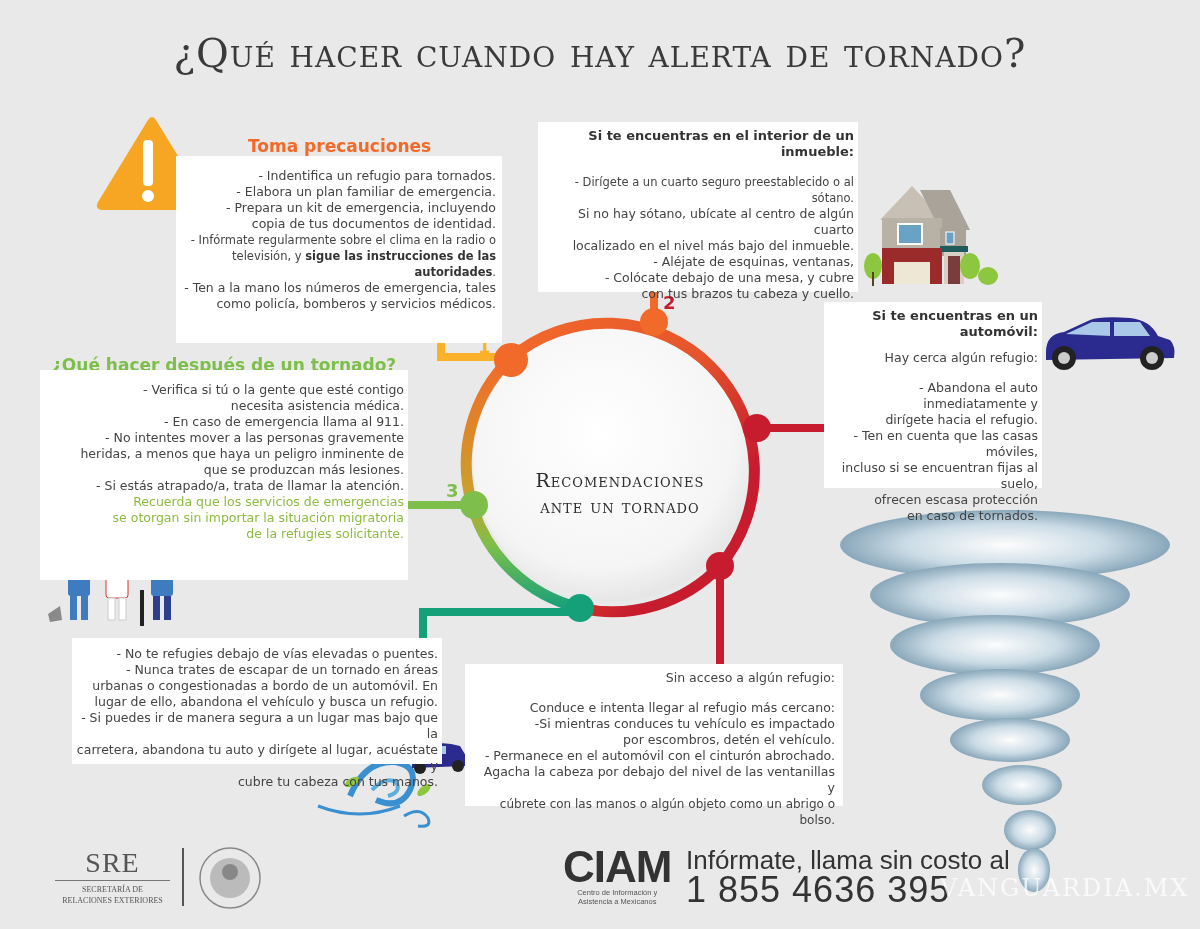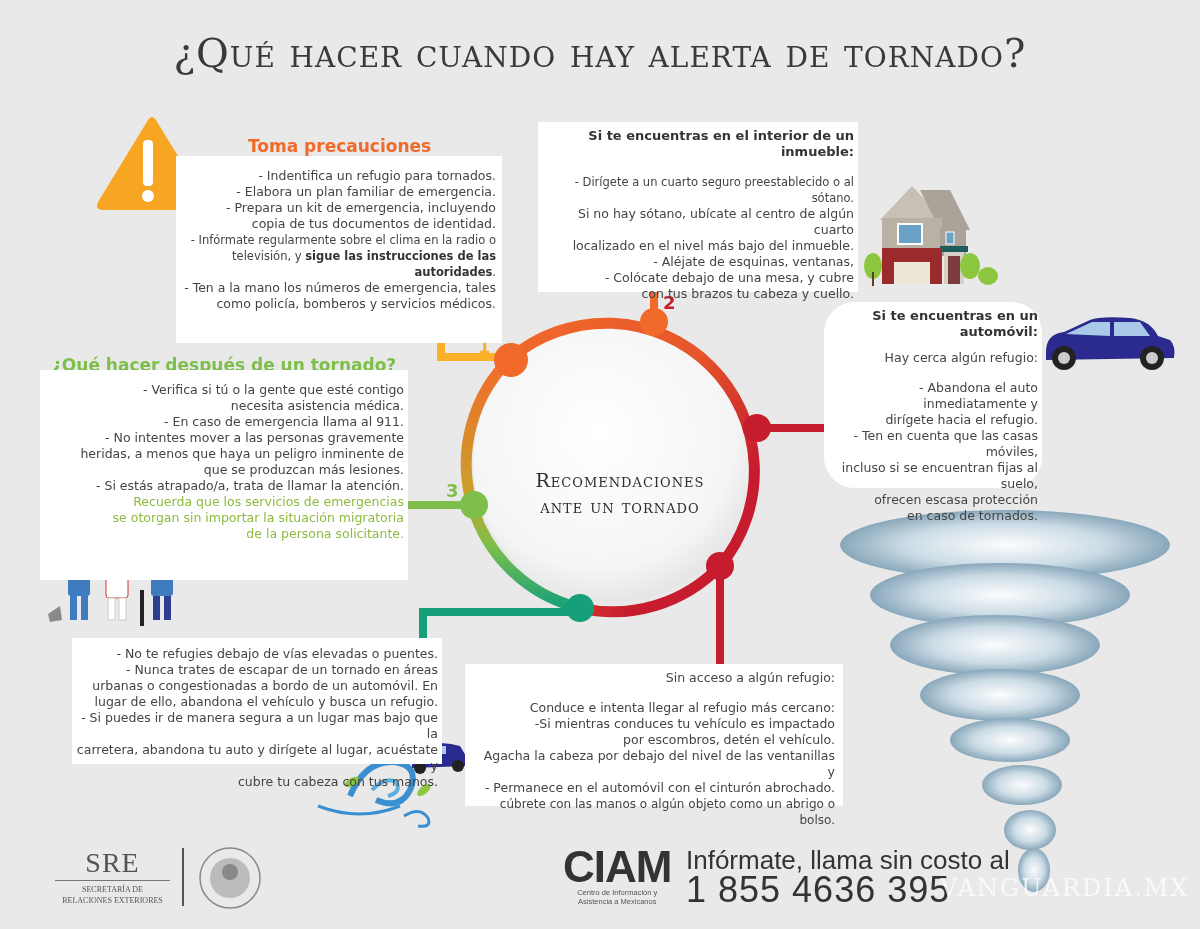--- a/index.html
+++ b/index.html
@@ -204,21 +204,21 @@
   <p class="sub-title">Si te encuentras en el interior de un inmueble:</p>
   <p style="height:14px;"></p>
   <p style="font-size:11.5px;">- Dirígete a un cuarto seguro preestablecido o al sótano.</p>
   <p>Si no hay sótano, ubícate al centro de algún cuarto</p>
   <p>localizado en el nivel más bajo del inmueble.</p>
   <p>- Aléjate de esquinas, ventanas,</p>
   <p>- Colócate debajo de una mesa, y cubre</p>
   <p>con tus brazos tu cabeza y cuello.</p>
 </div>
 
-<div class="box" style="left:824px;top:302px;width:218px;height:186px;padding:6px 4px 0;border-radius:31px;">
+<div class="box" style="left:824px;top:302px;width:218px;height:186px;padding:6px 4px 0;">
   <p class="sub-title">Si te encuentras en un automóvil:</p>
   <p style="height:10px;"></p>
   <p>Hay cerca algún refugio:</p>
   <p style="height:14px;"></p>
   <p>- Abandona el auto inmediatamente y</p>
   <p>dirígete hacia el refugio.</p>
   <p>-  Ten en cuenta que las casas móviles,</p>
   <p>incluso si se encuentran fijas al suelo,</p>
   <p>ofrecen escasa protección</p>
   <p>en caso de tornados.</p>
@@ -228,41 +228,41 @@
 <div class="box" style="left:40px;top:370px;width:368px;height:210px;padding:12px 4px 0 40px;">
   <p>- Verifica si tú o la gente que esté contigo</p>
   <p>necesita asistencia médica.</p>
   <p>- En caso de emergencia llama al 911.</p>
   <p>- No intentes mover a las personas gravemente</p>
   <p>heridas, a menos que haya un peligro inminente de</p>
   <p>que se produzcan más lesiones.</p>
   <p>- Si estás atrapado/a, trata de llamar la atención.</p>
   <p class="green-note">Recuerda que los servicios de emergencias</p>
   <p class="green-note">se otorgan sin importar la situación migratoria</p>
-  <p class="green-note">de la persona solicitante.</p>
+  <p class="green-note">de la refugies solicitante.</p>
 </div>
 
 <div class="box" style="left:72px;top:638px;width:370px;height:126px;padding:8px 4px 0;">
   <p>- No te refugies debajo de vías elevadas o puentes.</p>
   <p>- Nunca trates de escapar de un tornado en áreas</p>
   <p>urbanas o congestionadas a bordo de un automóvil. En</p>
   <p>lugar de ello, abandona el vehículo y busca un refugio.</p>
   <p>- Si puedes ir de manera segura a un lugar mas bajo que la</p>
   <p>carretera, abandona tu auto y dirígete al lugar, acuéstate y</p>
   <p>cubre tu cabeza con tus manos.</p>
 </div>
 
 <div class="box" style="left:465px;top:664px;width:378px;height:142px;padding:6px 8px 0;">
   <p>Sin acceso a algún refugio:</p>
   <p style="height:14px;"></p>
   <p>Conduce e intenta llegar al refugio más cercano:</p>
   <p>-Si mientras conduces tu vehículo es impactado</p>
   <p>por escombros, detén el vehículo.</p>
+  <p>- Permanece en el automóvil con el cinturón abrochado.</p>
   <p>Agacha la cabeza por debajo del nivel de las ventanillas y</p>
-  <p>- Permanece en el automóvil con el cinturón abrochado.</p>
   <p style="font-size:12px;">cúbrete con las manos o algún objeto como un abrigo o bolso.</p>
 </div>
 
 <div class="abs footer-sre">
   <div class="sre-big">SRE</div>
   <div class="sre-line"></div>
   <div class="sre-small" style="text-transform:uppercase;">Secretaría de</div>
   <div class="sre-small" style="text-transform:uppercase;">Relaciones Exteriores</div>
 </div>
 

